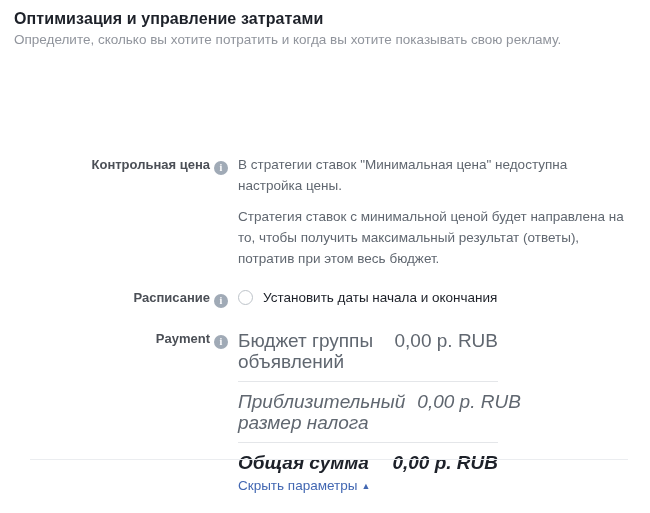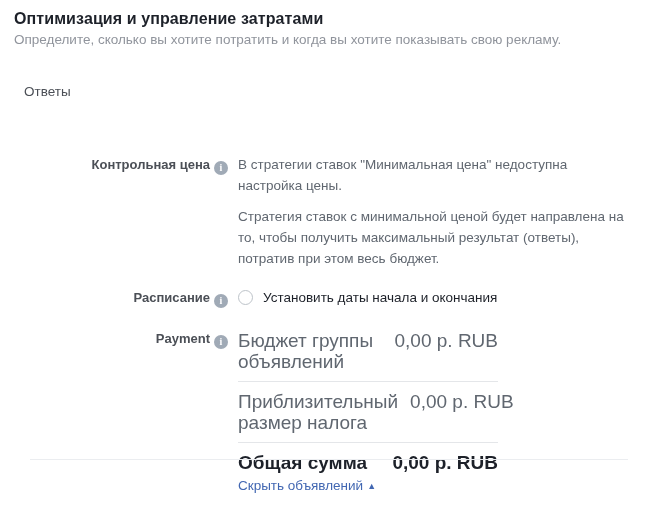--- a/index.html
+++ b/index.html
@@ -91,21 +91,21 @@
   
   .pay-table { width: 260px; }
   .pay-row {
     display: flex;
     justify-content: space-between;
     padding: 2px 0 9px 0;
     color: #606770;
     font-size: 19px;
     border-bottom: 1px solid #e4e6e9;
   }
-  .pay-row + .pay-row { padding-top: 9px; }
+  .pay-row + .pay-row { padding-top: 9px; font-style: italic; }
   .pay-row.total {
     border-bottom: none;
     color: #1d2129;
     font-weight: bold;
   }
   .pay-val { white-space: nowrap; margin-left: 12px; }
 
   
   .wide-divider {
     position: absolute;
@@ -142,23 +142,20 @@
 <div class="panel">
 
   <div>
     <div class="hdr-title">Оптимизация и управление затратами</div>
     <div class="hdr-sub">Определите, сколько вы хотите потратить и когда вы хотите показывать свою рекламу.</div>
   </div>
 
   <div class="section-rows">
 
     <div class="row row-optimization">
-      <div class="row-content">
-        <span class="value-text">Ответы</span>
-      </div>
     </div>
 
     <div class="row row-costcontrol">
       <div class="row-label"><span>Контрольная цена</span><span class="info-icon">i</span></div>
       <div class="row-content">
         <div class="para">В стратегии ставок "Минимальная цена" недоступна настройка цены.</div>
         <div class="para">Стратегия ставок с минимальной ценой будет направлена на то, чтобы получить максимальный результат (ответы), потратив при этом весь бюджет.</div>
       </div>
     </div>
 
@@ -190,13 +187,13 @@
           </div>
         </div>
       </div>
     </div>
 
   </div>
 </div>
 
 <div class="wide-divider"></div>
 
-<a class="hide-link" href="#"><span>Скрыть объявлений</span><span class="caret-up">▲</span></a>
+<a class="hide-link" href="#"><span>Скрыть параметры</span><span class="caret-up">▲</span></a>
 
 </body></html>

